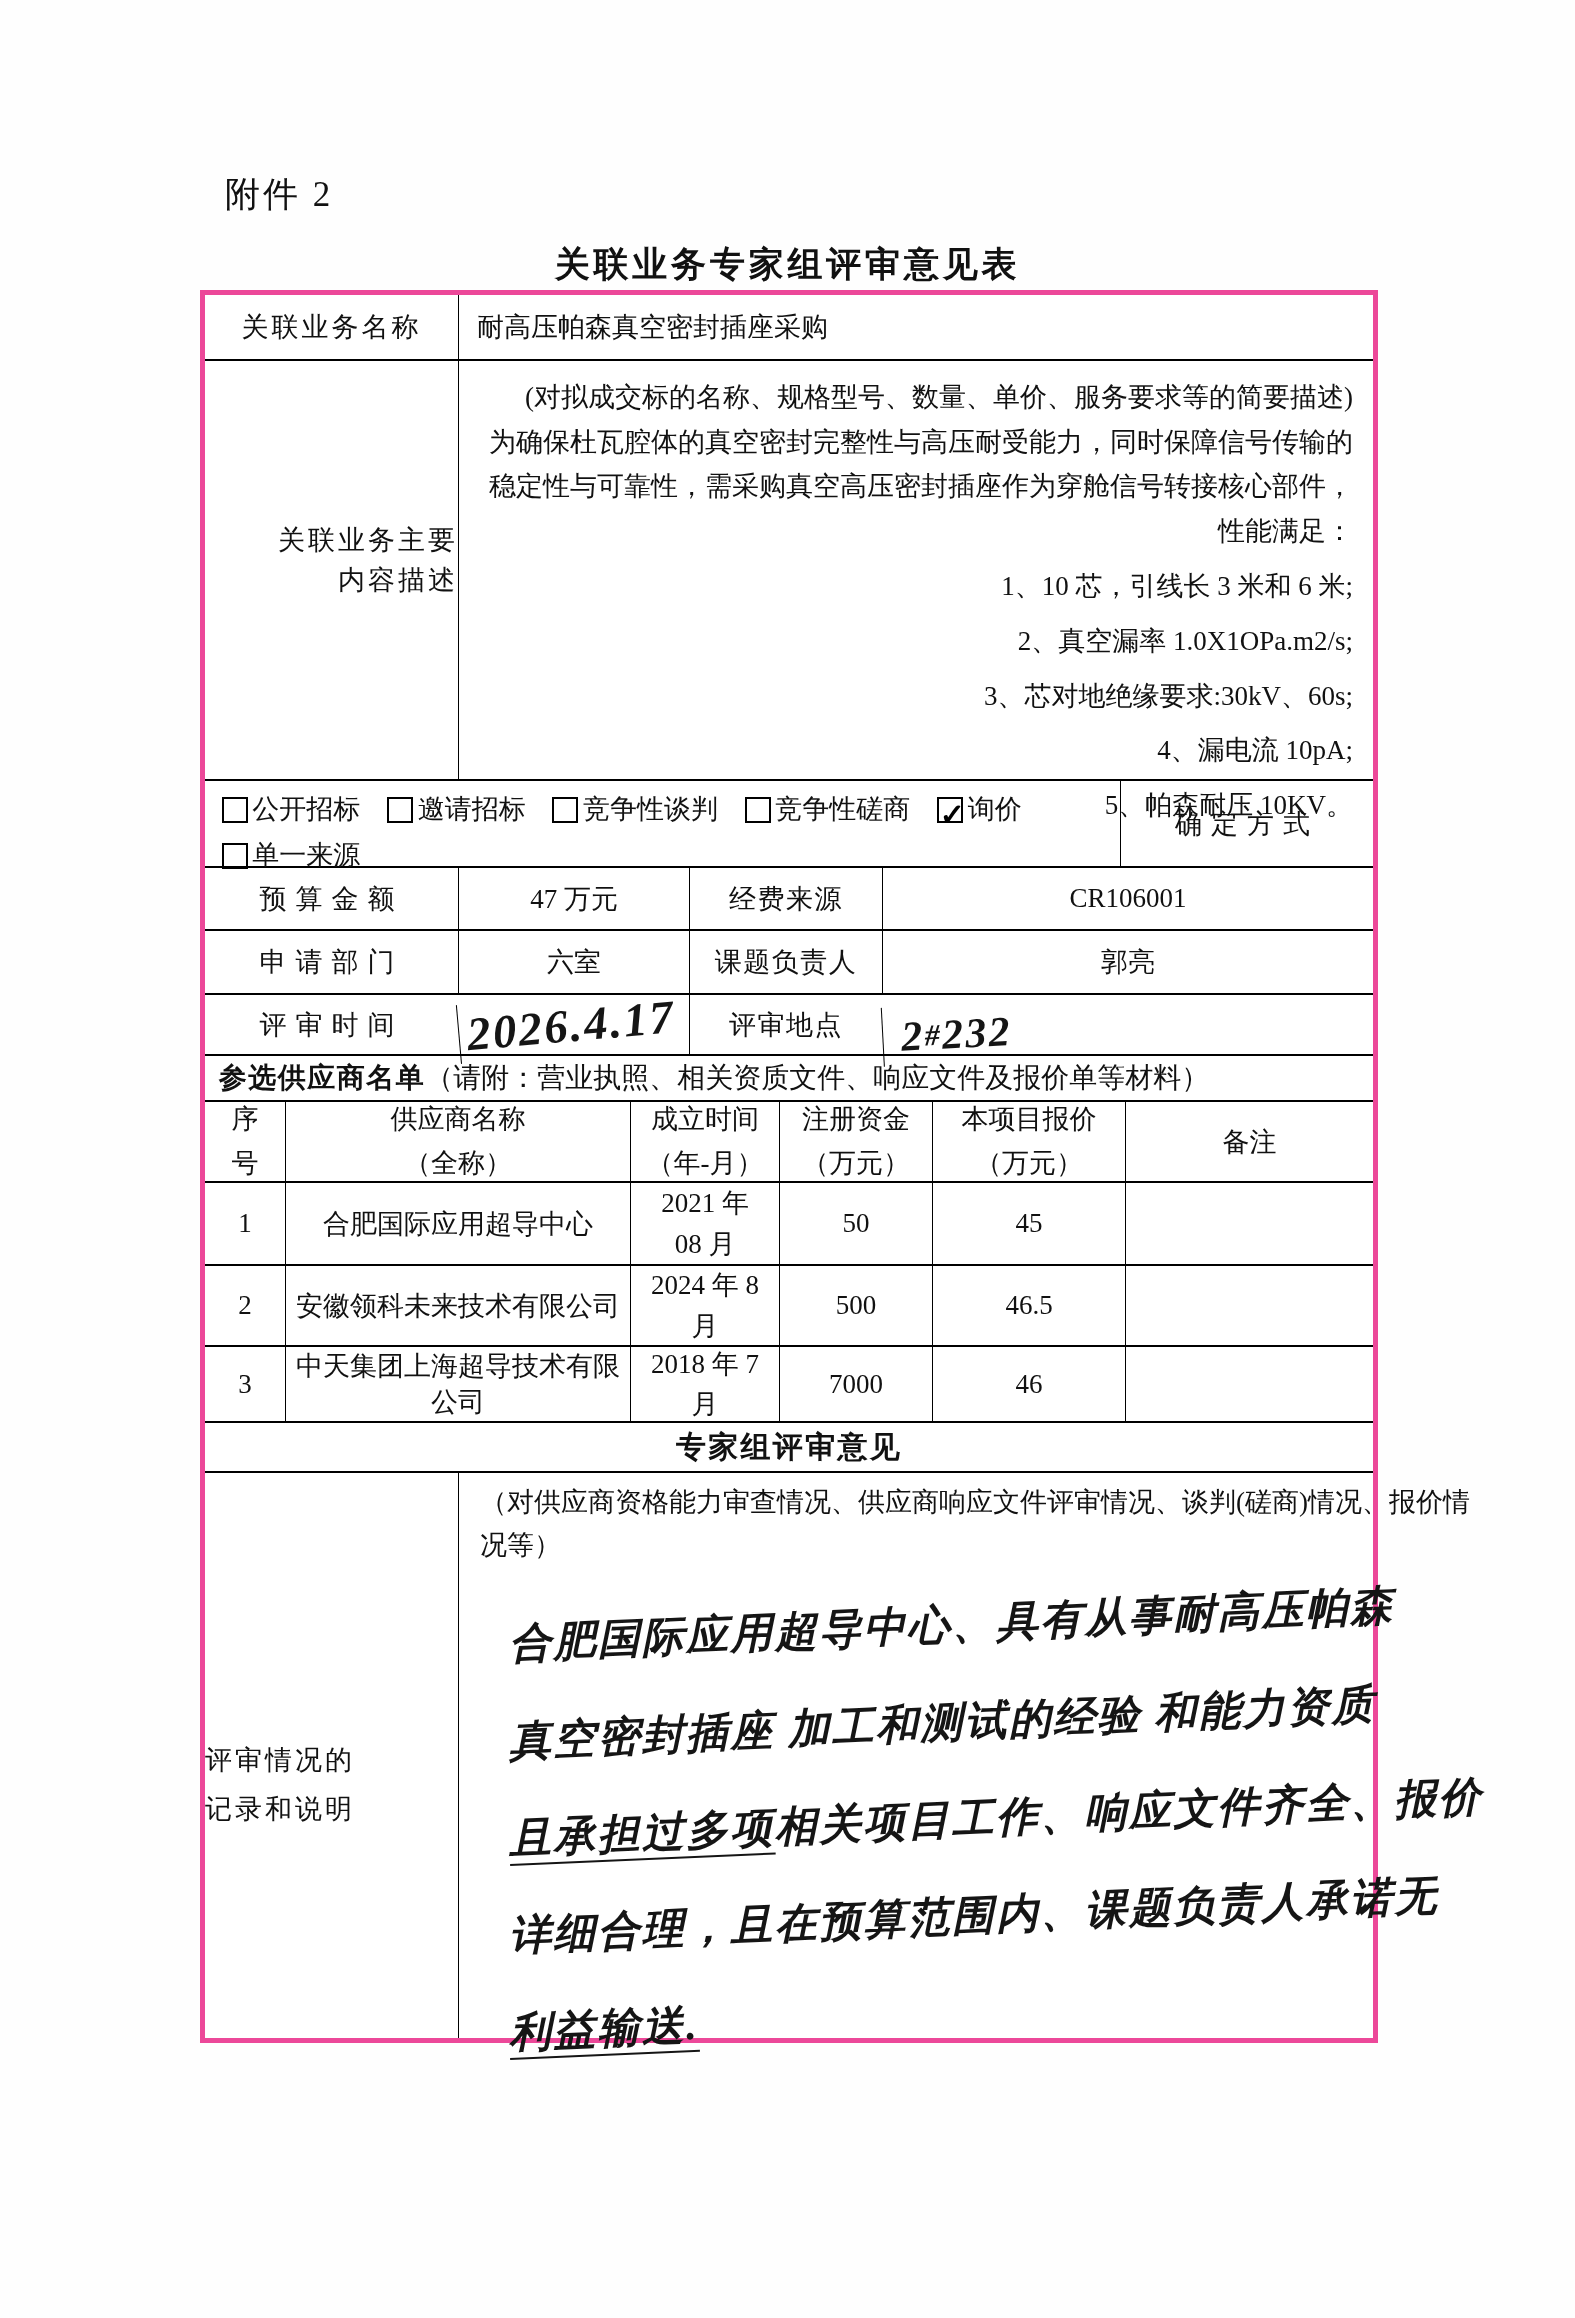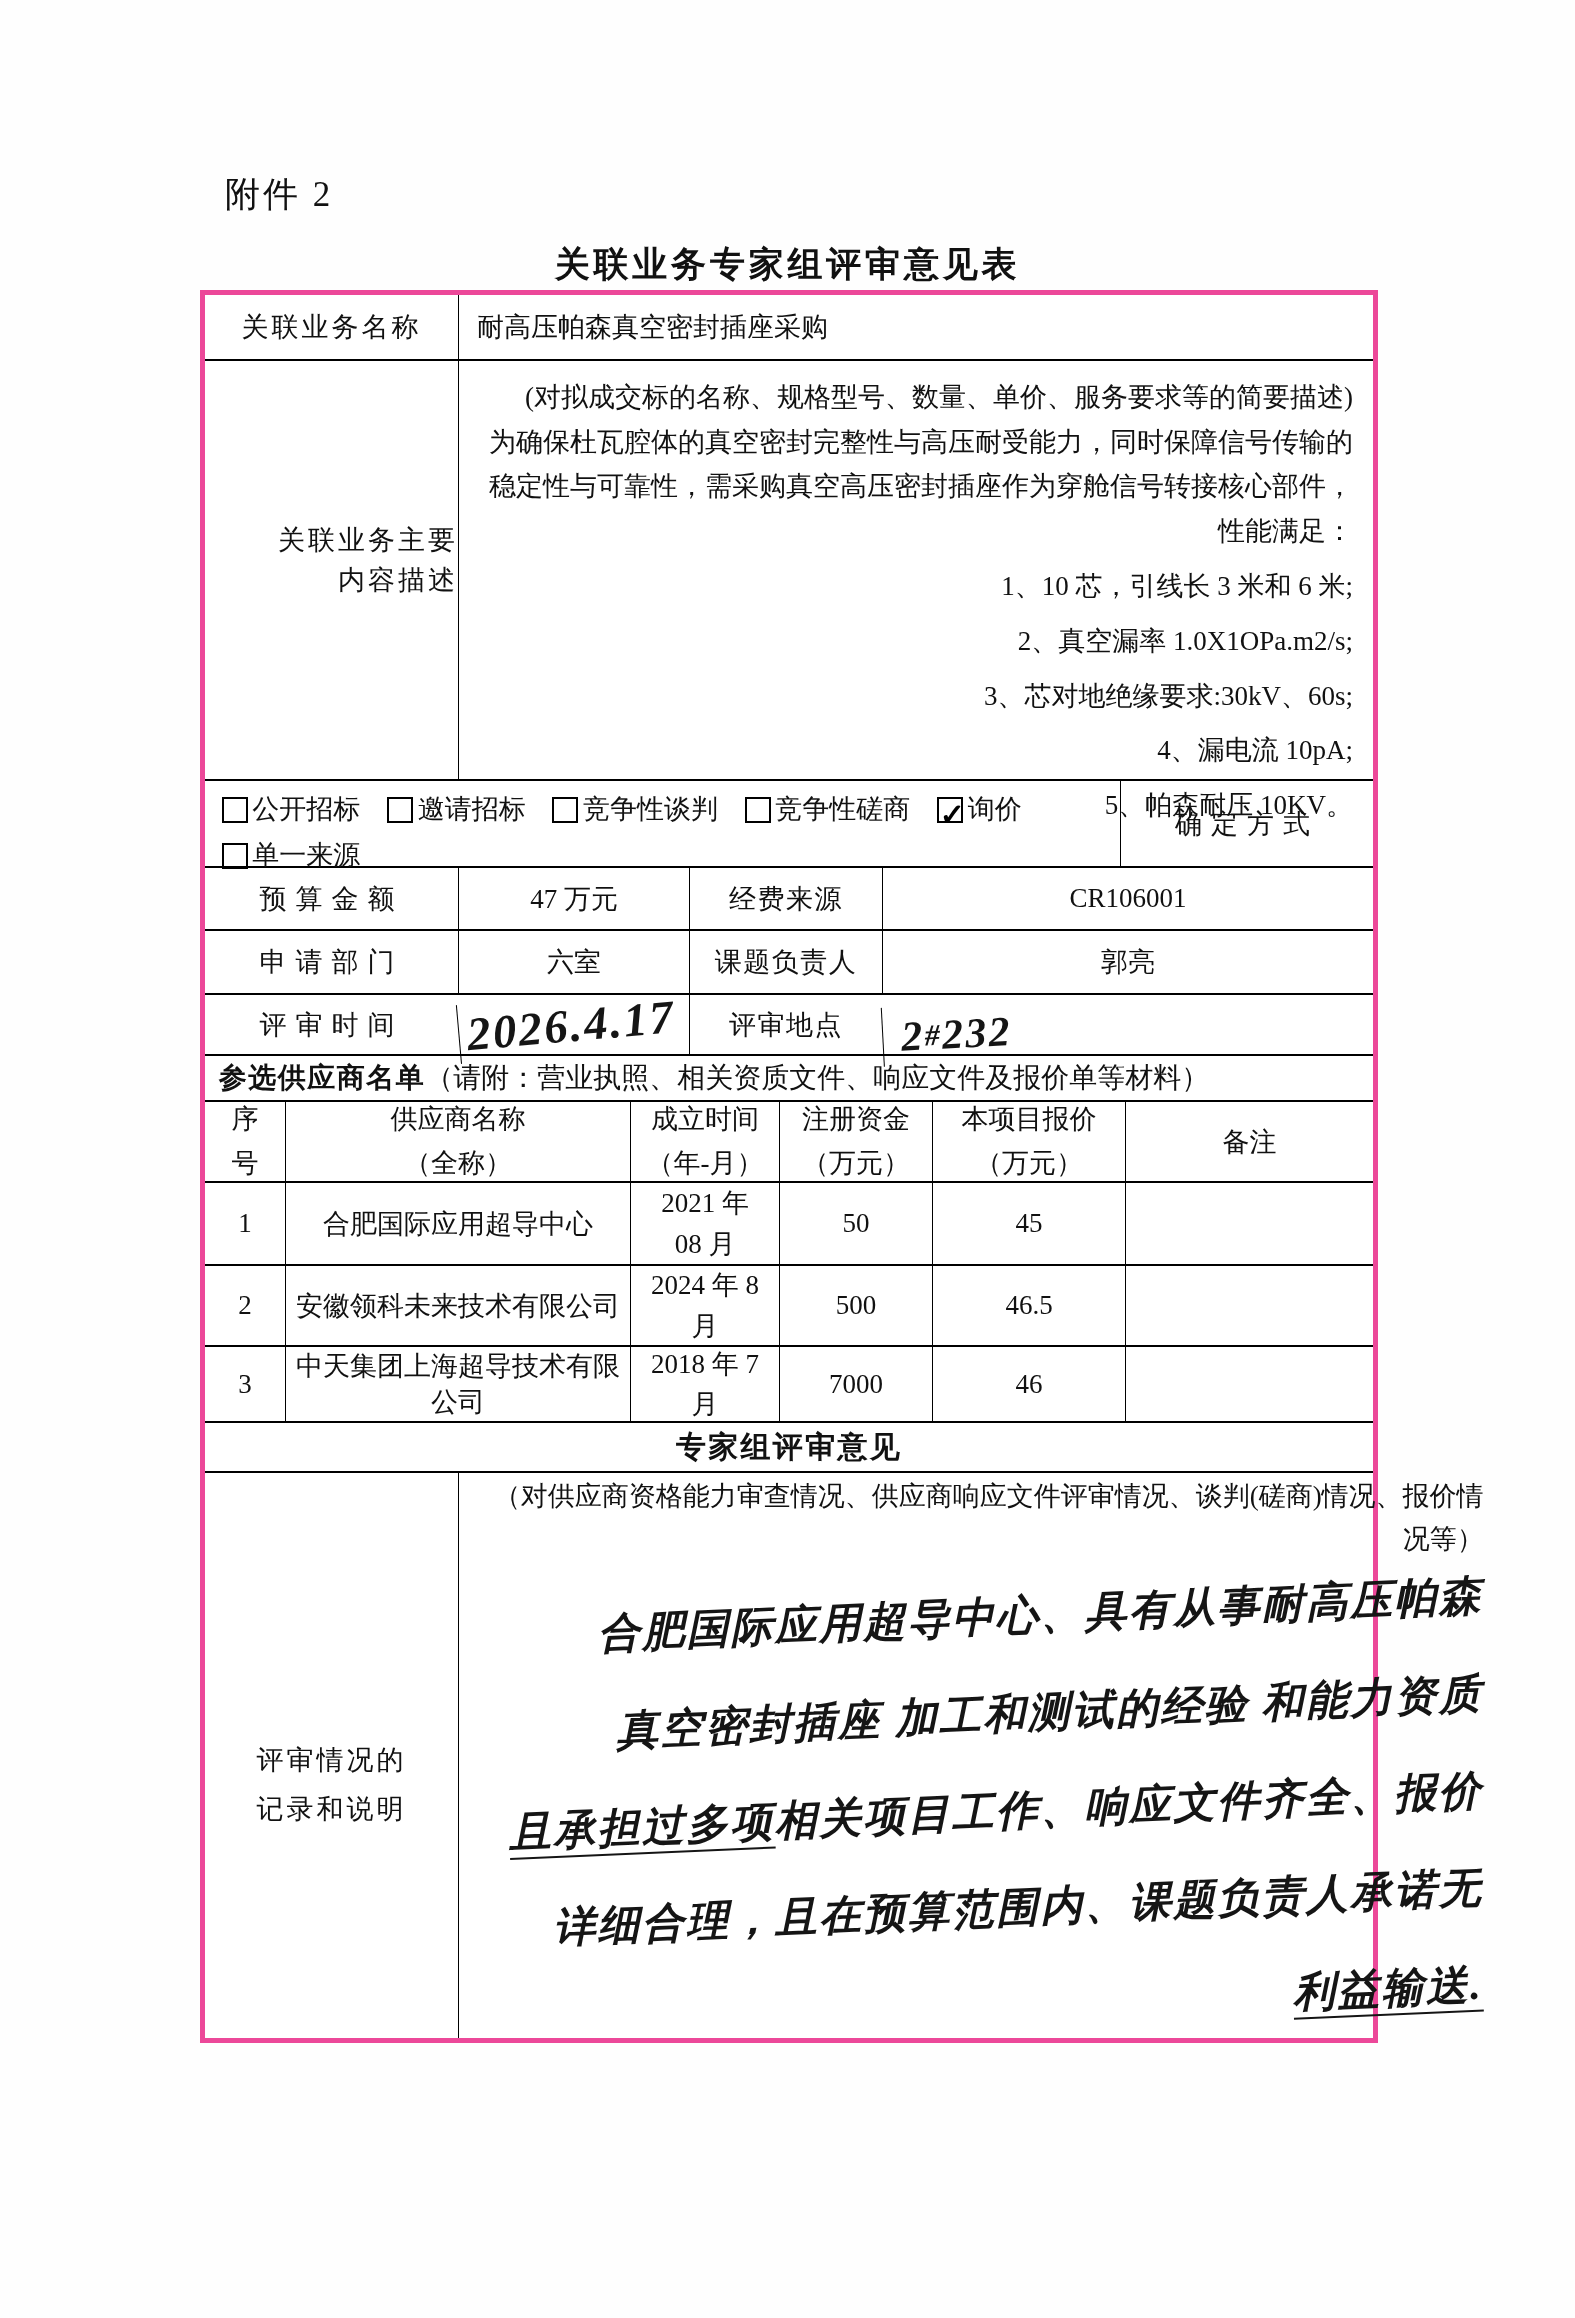--- a/index.html
+++ b/index.html
@@ -79,22 +79,22 @@
   .sup-name{width:345px;flex:0 0 auto;text-align:center;padding:0 7.6px;}
   .sup-founded{width:149px;flex:0 0 auto;}
   .sup-capital{width:153px;flex:0 0 auto;}
   .sup-bid{width:193px;flex:0 0 auto;}
   .sup-remark{flex:1 1 auto;}
   .hdr{line-height:1.6;}
 
   .sect-title{font-weight:bold;font-size:30px;letter-spacing:2.3px;}
 
   
-  .op-label{align-items:center;padding-top:58px;line-height:1.8;}
-  .op-content{display:block;padding:2px 20px 0 21px;text-align:right;line-height:1.6;}
+  .op-label{align-items:flex-start;padding-top:58px;line-height:1.8;}
+  .op-content{display:block;padding:8px 20px 0 21px;text-align:left;line-height:1.6;}
   .op-content .intro{margin:0;}
 
   
   .hw{
     font-weight:600;font-style:italic;color:#151515;
     letter-spacing:2.3px;
   }
   .hw-date{font-size:47px;transform:rotate(-5deg);padding-left:7.6px;}
   .hw-place{font-size:42px;transform:rotate(-3deg);}
   .hw-place .hash{font-size:30px;vertical-align:super;}

